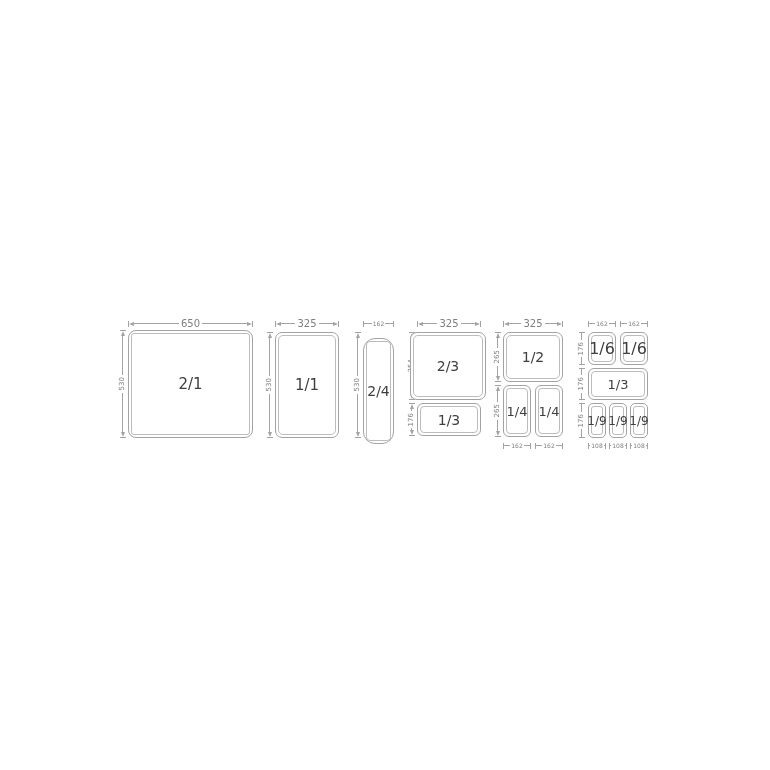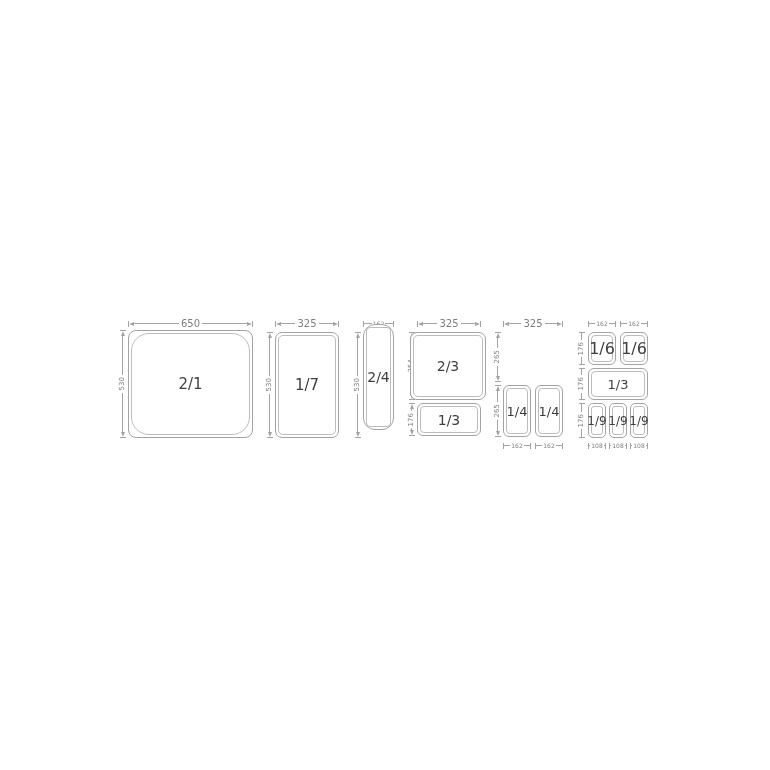--- a/index.html
+++ b/index.html
@@ -66,21 +66,21 @@
     <div class="vdim" style="left:118px;top:330px;height:108px">
       <i class="htick"></i>
         <i class="arr-u"></i>
         <i class="ln"></i>
       <span class="lbl">530</span>
       <i class="ln"></i>
         <i class="arr-d"></i>
         <i class="htick"></i>
     </div>
     <div class="pan" style="left:128px;top:330px;width:125px;height:108px;border-radius:8px">
-      <div class="inner" style="border-radius:18px">
+      <div class="inner" style="border-radius:3px">
           <span class="plabel fs15">2/1</span>
         </div>
     </div>
   </div>
 
   <div class="group">
     <div class="hdim" style="left:275px;top:319px;width:64px">
       <i class="tick"></i>
         <i class="arr-l"></i>
         <i class="ln"></i>
@@ -93,21 +93,21 @@
       <i class="htick"></i>
         <i class="arr-u"></i>
         <i class="ln"></i>
       <span class="lbl">530</span>
       <i class="ln"></i>
         <i class="arr-d"></i>
         <i class="htick"></i>
     </div>
     <div class="pan" style="left:275px;top:332px;width:64px;height:106px">
       <div class="inner">
-          <span class="plabel fs15">1/7</span>
+          <span class="plabel fs15">1/1</span>
         </div>
     </div>
   </div>
 
   <div class="group">
     <div class="hdim" style="left:363px;top:319px;width:31px">
       <i class="tick"></i>
         <i class="ln"></i>
       <span class="lbl tiny">162</span>
       <i class="ln"></i>
@@ -115,21 +115,21 @@
     </div>
     <div class="vdim" style="left:353px;top:332px;height:106px">
       <i class="htick"></i>
         <i class="arr-u"></i>
         <i class="ln"></i>
       <span class="lbl">530</span>
       <i class="ln"></i>
         <i class="arr-d"></i>
         <i class="htick"></i>
     </div>
-    <div class="pan" style="left:363px;top:324px;width:31px;height:106px;border-radius:12px">
+    <div class="pan" style="left:363px;top:338px;width:31px;height:106px;border-radius:12px">
       <div class="inner" style="border-radius:4px">
           <span class="plabel fs14">2/4</span>
         </div>
     </div>
   </div>
 
   <div class="group">
     <div class="hdim" style="left:417px;top:319px;width:64px">
       <i class="tick"></i>
         <i class="arr-l"></i>
@@ -190,20 +190,25 @@
     </div>
     <div class="vdim" style="left:493px;top:385px;height:52px">
       <i class="htick"></i>
         <i class="arr-u"></i>
         <i class="ln"></i>
       <span class="lbl">265</span>
       <i class="ln"></i>
         <i class="arr-d"></i>
         <i class="htick"></i>
     </div>
+    <div class="pan" style="left:503px;top:332px;width:60px;height:50px">
+      <div class="inner">
+          <span class="plabel fs14">1/2</span>
+        </div>
+    </div>
     <div class="pan" style="left:503px;top:385px;width:28px;height:52px;border-radius:6px">
       <div class="inner" style="border-radius:4px">
           <span class="plabel fs13">1/4</span>
         </div>
     </div>
     <div class="pan" style="left:535px;top:385px;width:28px;height:52px;border-radius:6px">
       <div class="inner" style="border-radius:4px">
           <span class="plabel fs13">1/4</span>
         </div>
     </div>

